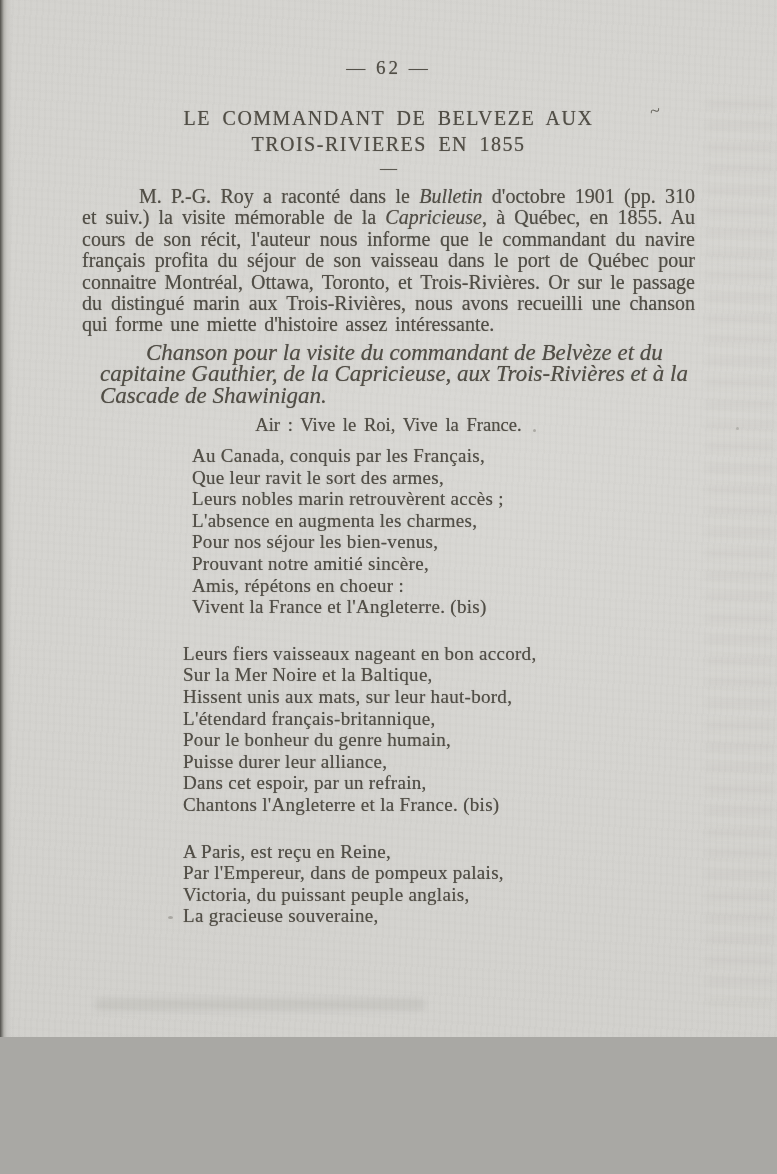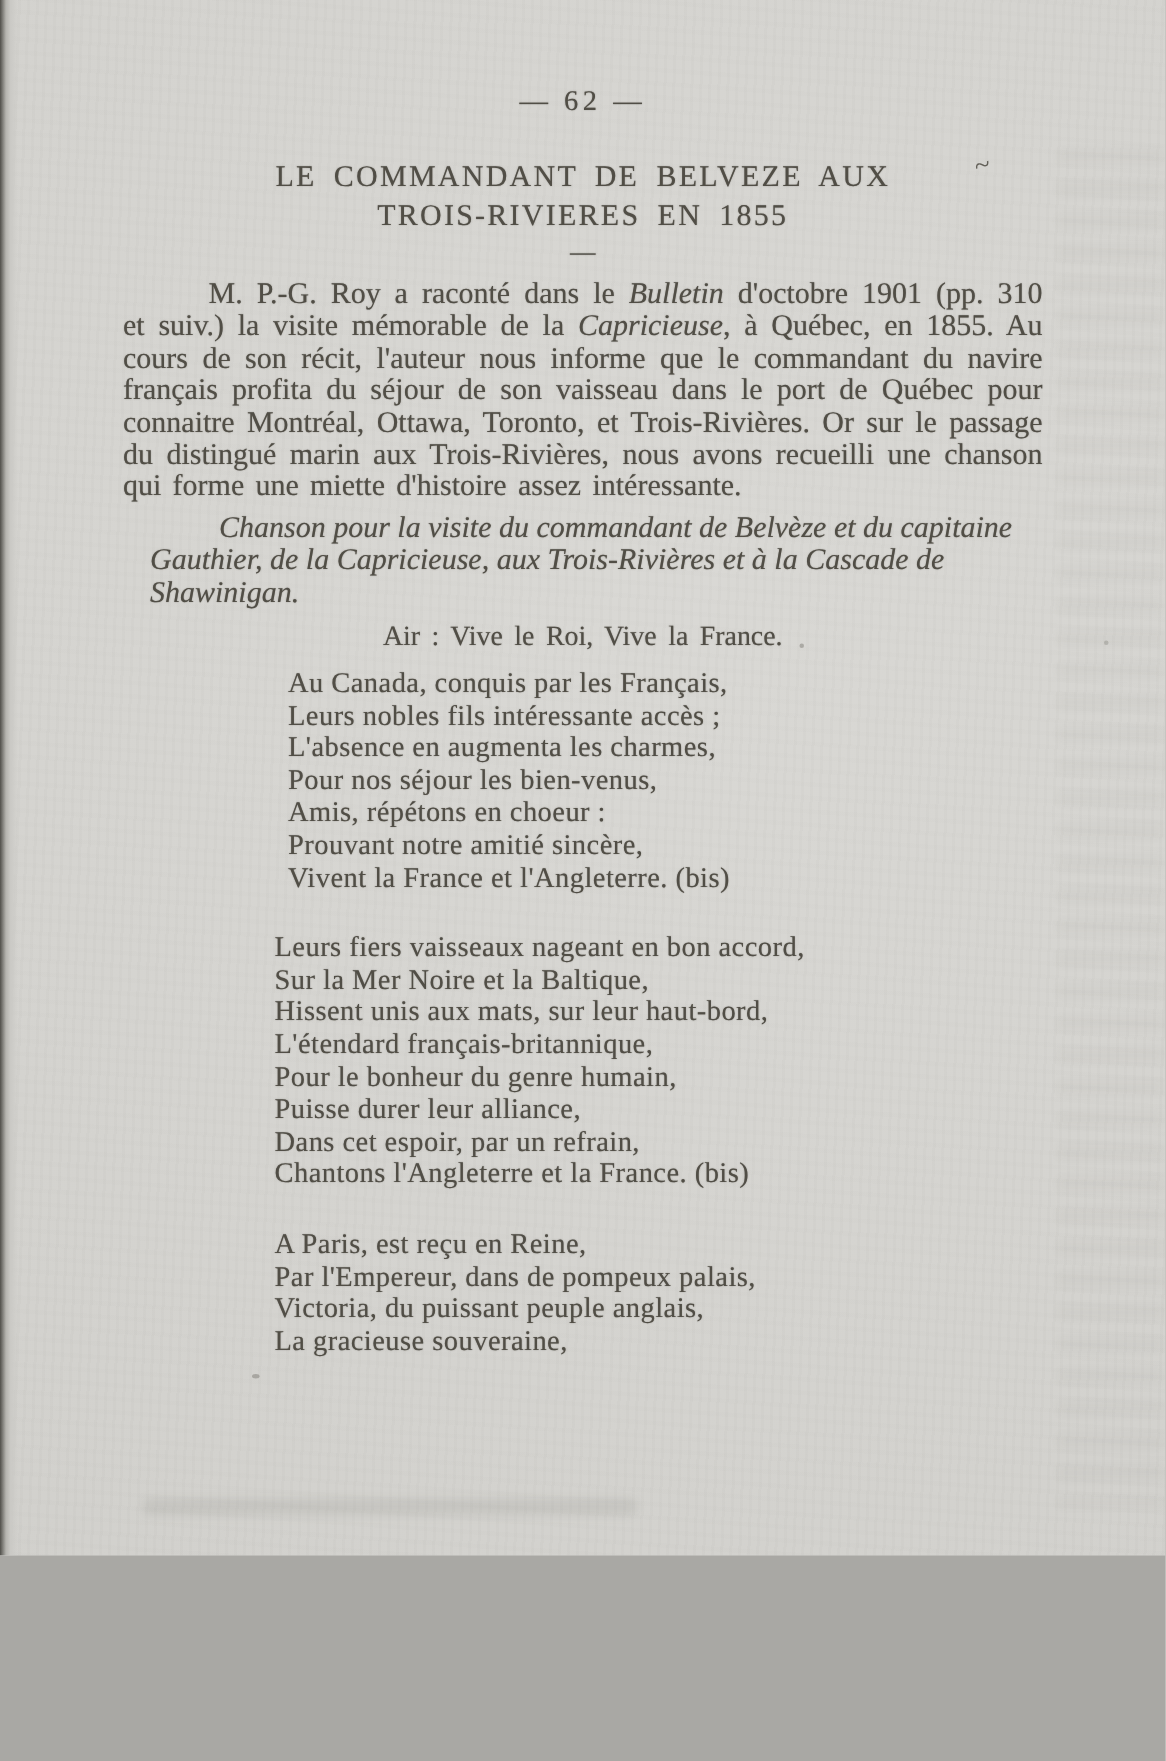--- a/index.html
+++ b/index.html
@@ -52,21 +52,21 @@
   }
   .title .title-line{display:block;}
   .title-rule{text-align:center;font-size:17px;line-height:20px;margin-top:1px;}
   .intro{
     margin:8px 0 0;font-size:20px;line-height:21.4px;
     text-align:justify;text-indent:57px;word-spacing:2.5px;
   }
   .intro .it{font-style:italic;}
   .chanson-note{
     margin:6px 0 0 18px;font-style:italic;
-    font-size:20px;line-height:21.4px;text-indent:46px;
+    font-size:23px;line-height:21.4px;text-indent:46px;
   }
   .air{margin-top:8px;text-align:center;font-size:18.6px;word-spacing:3px;}
   .poems{margin-left:110px;}
   .stanza{margin-top:9px;font-size:19px;line-height:21.6px;letter-spacing:0.3px;}
   .stanza + .stanza{margin-top:25px;margin-left:-9px;}
   .poem-line{white-space:nowrap;}
   .stray-mark{
     position:absolute;left:650px;top:100px;font-size:19px;
     transform:rotate(-14deg);opacity:.85;
   }
@@ -95,25 +95,26 @@
 
     <p class="intro"><span>M. P.-G. Roy a raconté dans le </span><span class="it">Bulletin</span><span> d'octobre 1901 (pp. 310 et suiv.) la visite mémorable de la </span><span class="it">Capricieuse</span><span>, à Québec, en 1855.  Au cours de  son récit, l'auteur nous informe que le commandant du navire français profita du séjour de son vaisseau  dans le port de Québec  pour connaitre Montréal, Ottawa, Toronto, et Trois-Rivières.  Or  sur  le passage du distingué marin aux Trois-Rivières, nous avons recueilli une chanson qui forme une miette  d'histoire  assez intéressante.</span></p>
 
     <p class="chanson-note">Chanson pour la visite du commandant de Belvèze et du capitaine Gauthier, de la Capricieuse, aux Trois-Rivières et à la Cascade de Shawinigan.</p>
 
     <div class="air">Air :  Vive le Roi, Vive la France.</div>
 
     <div class="poems">
       <div class="stanza">
           <div class="poem-line">Au Canada, conquis par les Français,</div>
-          <div class="poem-line">Leurs nobles fils intéressante accès ;</div>
+          <div class="poem-line">Que leur ravit le sort des armes,</div>
+          <div class="poem-line">Leurs nobles marin retrouvèrent accès ;</div>
           <div class="poem-line">L'absence en augmenta les charmes,</div>
           <div class="poem-line">Pour nos séjour les bien-venus,</div>
+          <div class="poem-line">Prouvant notre amitié sincère,</div>
           <div class="poem-line">Amis, répétons en choeur :</div>
-          <div class="poem-line">Prouvant notre amitié sincère,</div>
           <div class="poem-line">Vivent la France et l'Angleterre. (bis)</div>
         </div>
       <div class="stanza">
           <div class="poem-line">Leurs fiers vaisseaux nageant en bon accord,</div>
           <div class="poem-line">Sur la Mer Noire et la Baltique,</div>
           <div class="poem-line">Hissent unis aux mats, sur leur haut-bord,</div>
           <div class="poem-line">L'étendard français-britannique,</div>
           <div class="poem-line">Pour le bonheur du genre humain,</div>
           <div class="poem-line">Puisse durer leur alliance,</div>
           <div class="poem-line">Dans cet espoir, par un refrain,</div>

